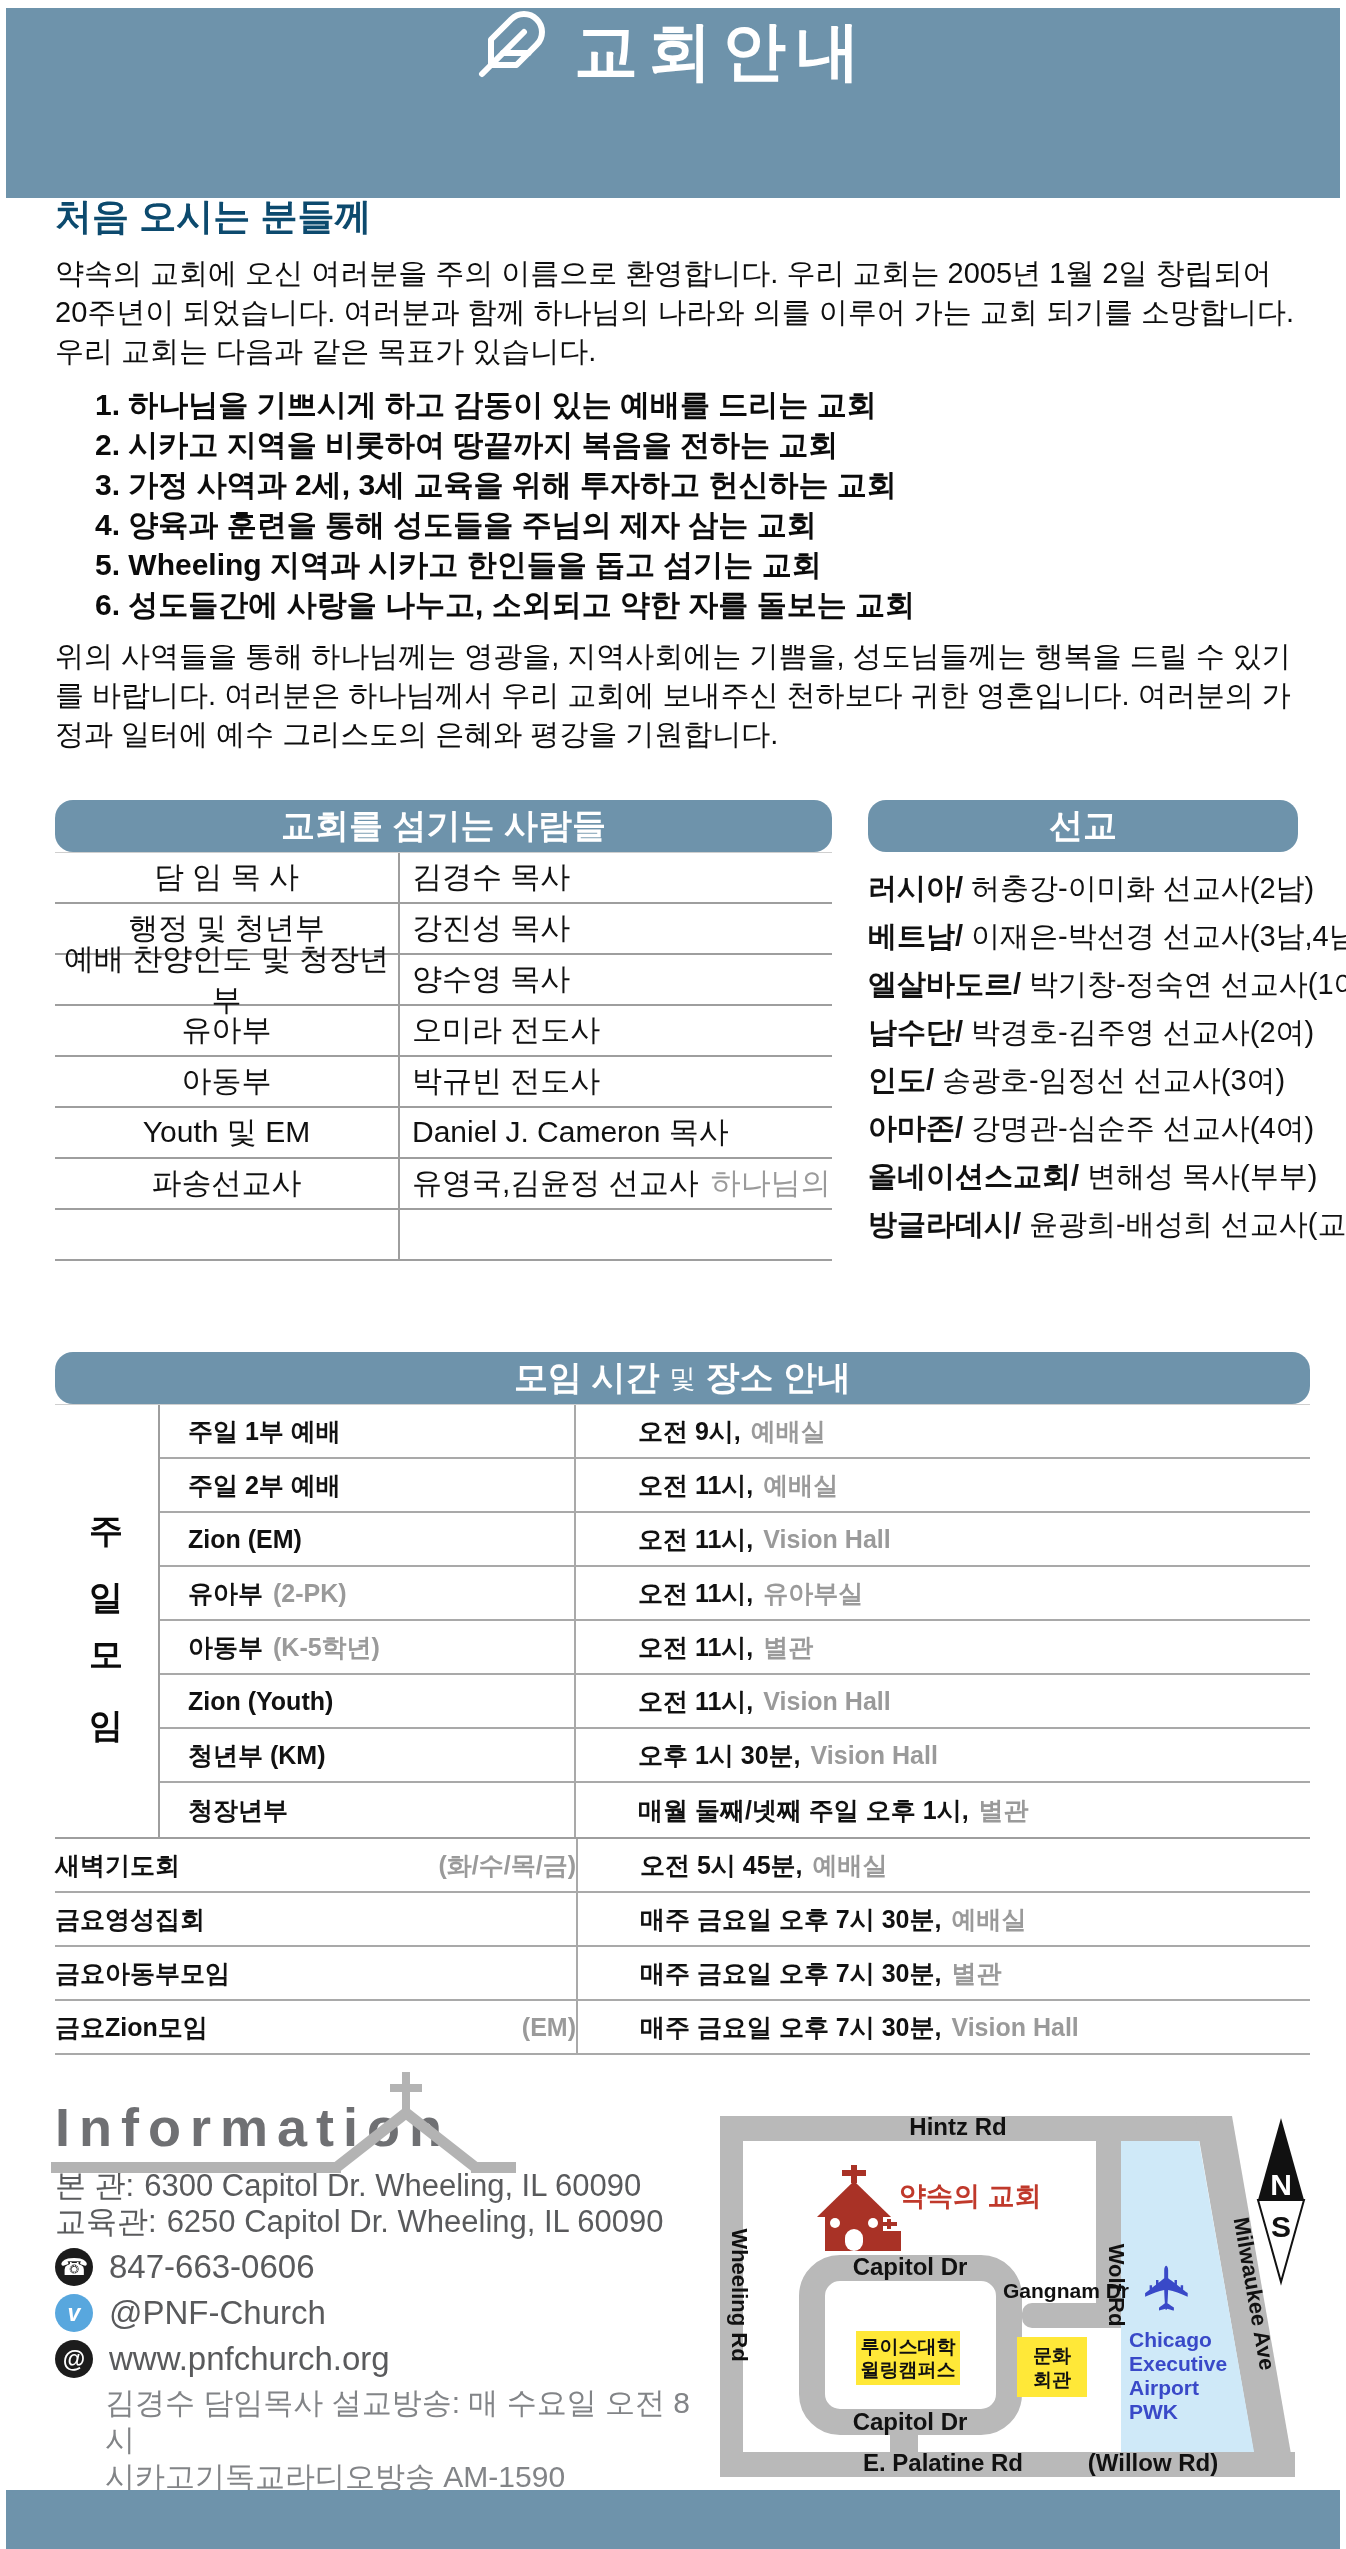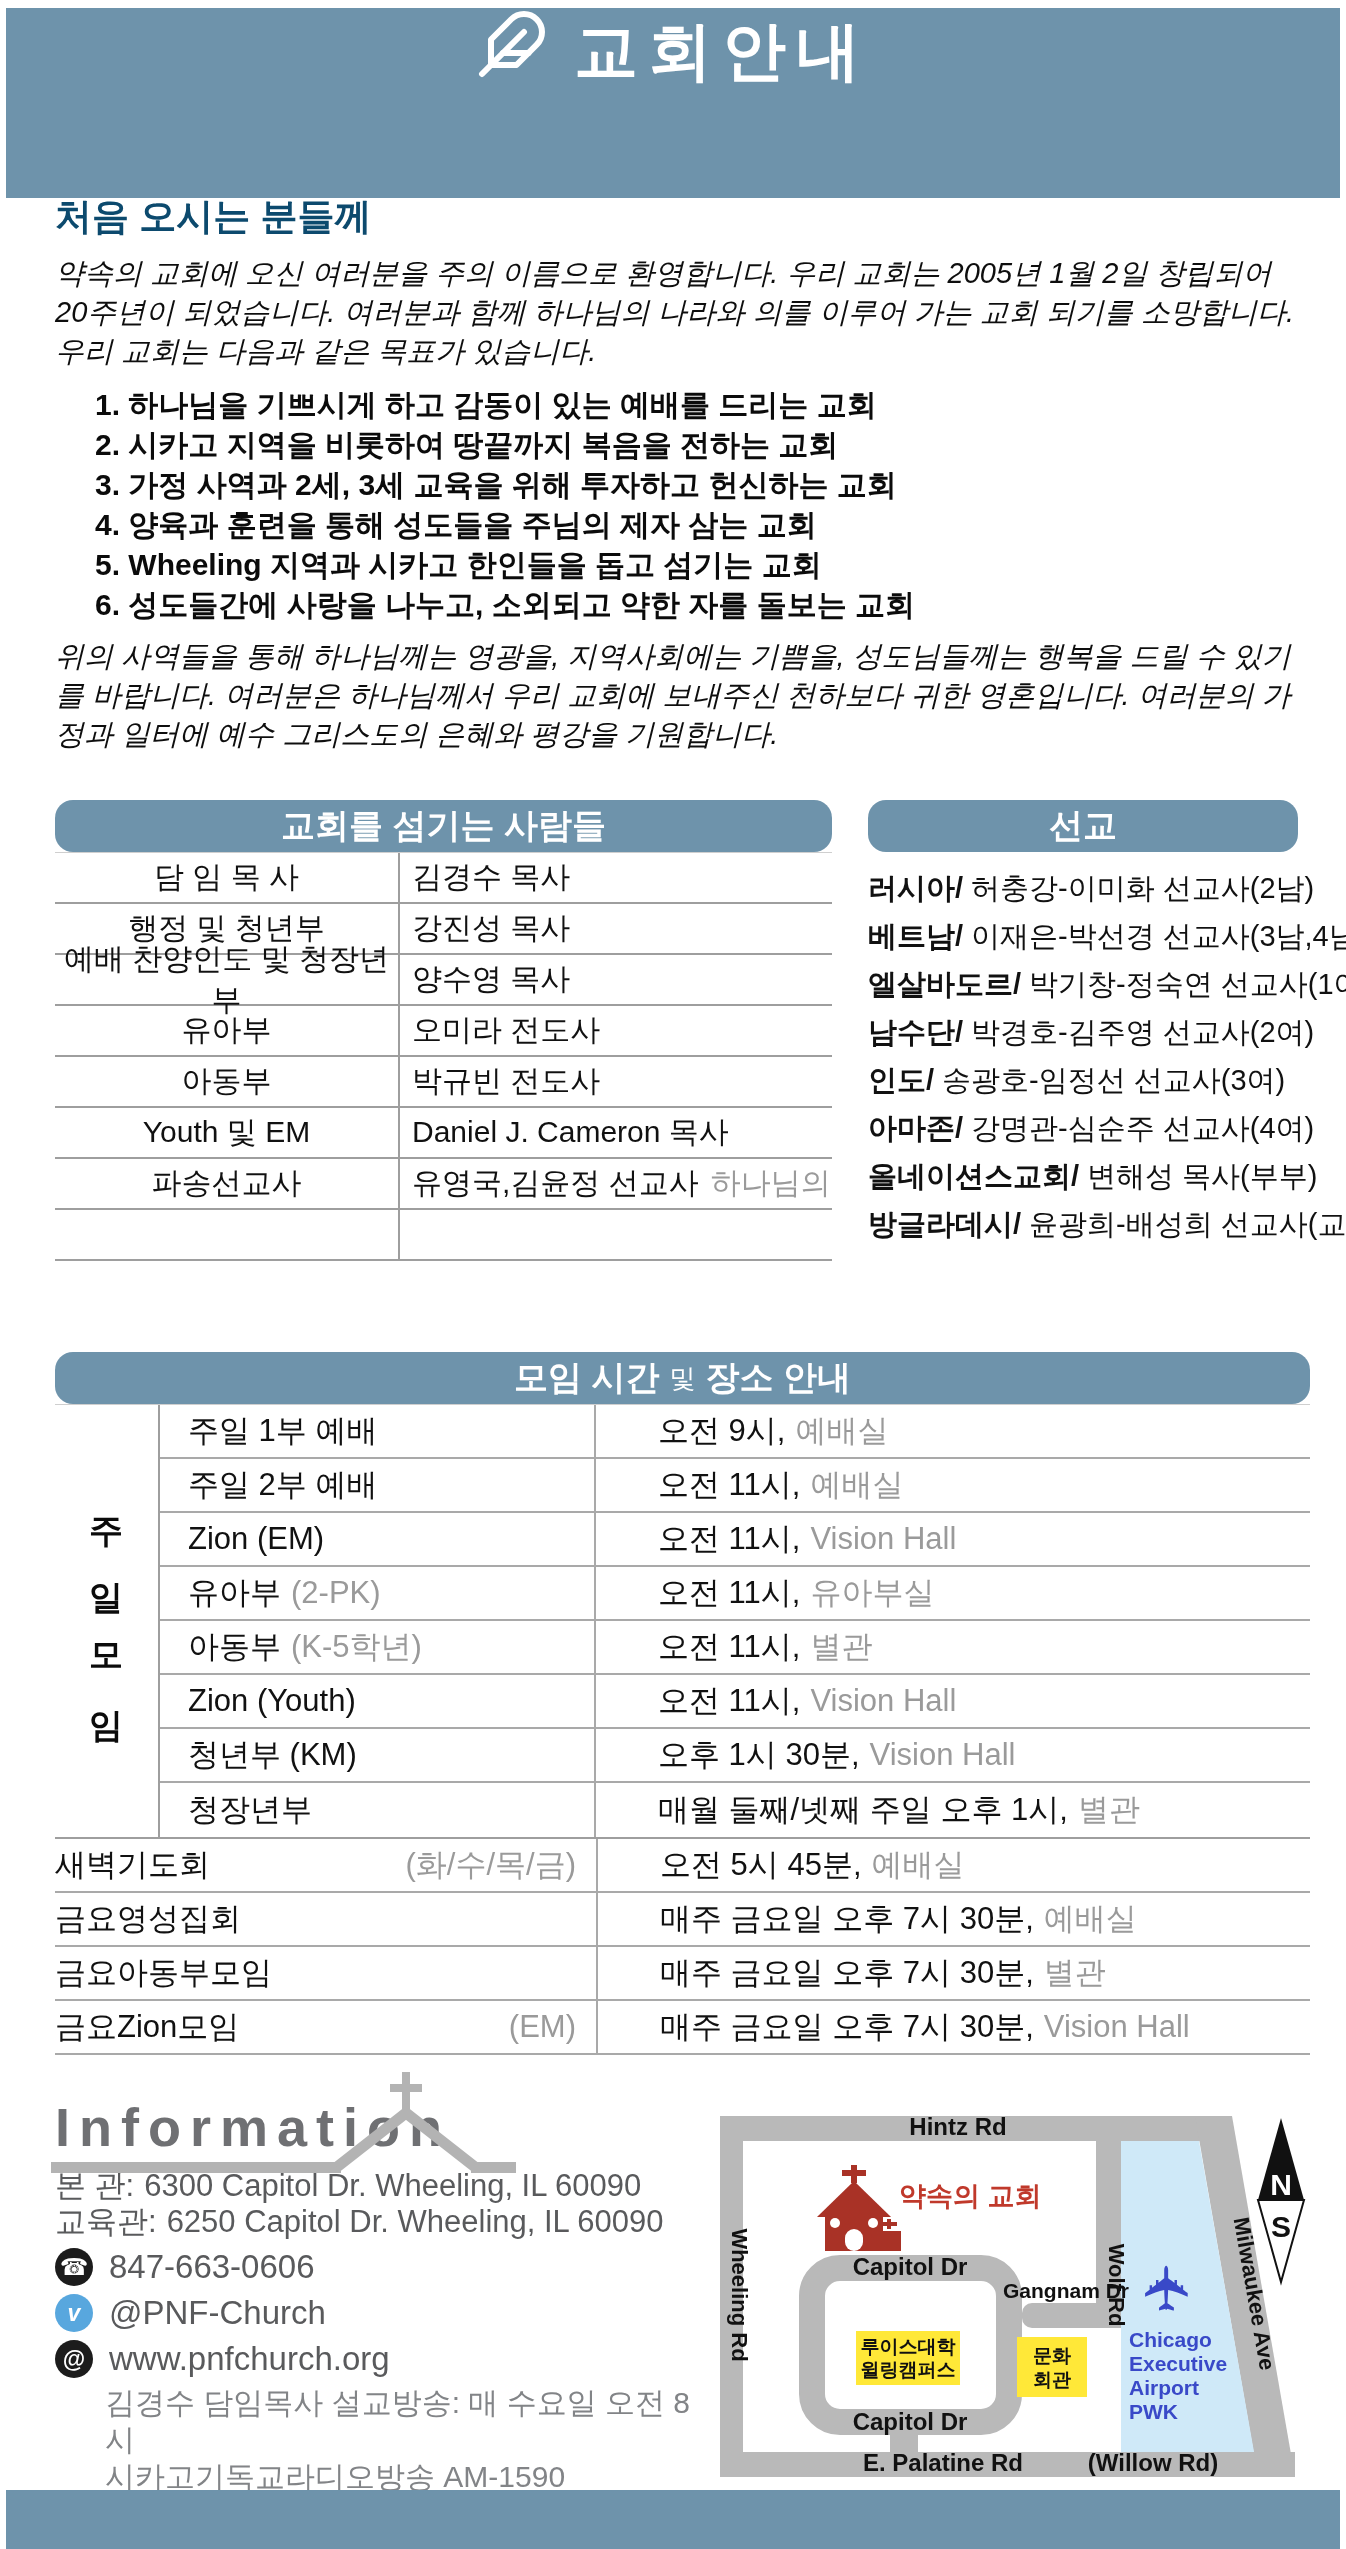--- a/index.html
+++ b/index.html
@@ -10,21 +10,21 @@
     overflow: hidden;
   }
   
   .hdr { position:absolute; left:6px; top:8px; right:6px; height:190px;
     background:#6E93AB; display:flex; justify-content:center; gap:26px; }
   .hdr-title { color:#fff; font-size:64px; font-weight:700; letter-spacing:10px; }
   .feather { width:72px; height:72px; }
   
   .welcome { position:absolute; left:55px; top:192px; width:1250px; }
   .sect-h { font-size:37px; font-weight:700; color:#0c4a6e; margin-bottom:12px; }
-  .body-p { font-size:29px; line-height:39px; font-weight:500; color:#0e0e0e;font-style:italic; }
+  .body-p { font-size:29px; line-height:39px; font-weight:500; color:#0e0e0e; }
   .goals { list-style:none; margin:14px 0 12px 0; padding-left:40px; }
   .goals li { font-size:30px; line-height:40px; font-weight:700; color:#0b0b0b; }
   
   .tbl-hdr { background:#6E93AB; color:#fff; font-size:34px; font-weight:600;
     height:52px; display:flex; align-items:center; justify-content:center; gap:10px;border-radius:18px; }
   
   .servants { position:absolute; left:55px; top:800px; width:777px; }
   .srows { border-top:1px solid #cfcfcf; }
   .srow { display:flex; height:51px; border-bottom:2px solid #9e9e9e; font-size:30px; font-weight:500; }
   .srole { width:343px; display:flex; align-items:center; justify-content:center; text-align:center; }
@@ -39,21 +39,21 @@
   
   .meet { position:absolute; left:55px; top:1352px; width:1255px; }
   .meet .tbl-hdr .small { font-size:26px; font-weight:500; }
   .mbody { border-top:1px solid #cfcfcf; }
   .secA { display:flex; border-bottom:2px solid #9e9e9e; }
   .sidecell { width:105px; border-right:2px solid #9e9e9e;
     display:flex; align-items:center; justify-content:center; }
   .sidelabel { writing-mode:vertical-rl; text-orientation:upright;
     font-size:34px; font-weight:700; letter-spacing:30px; color:#0b0b0b; }
   .arows { flex:1; }
-  .mrow { display:flex; height:54px; font-size:31px; font-weight:400; border-bottom:2px solid #a9a9a9;gap:20px; }
+  .mrow { display:flex; height:54px; font-size:25px; font-weight:700; border-bottom:2px solid #a9a9a9; }
   .arows .mrow:last-child { border-bottom:none; }
   .mname { width:414px; padding-left:28px; display:flex; align-items:center; gap:10px; white-space:nowrap; }
   .secB .mname { width:521px; padding-left:0; justify-content:space-between; }
   .mtime { flex:1; border-left:2px solid #a9a9a9; display:flex; align-items:center;
     padding-left:62px; gap:10px; white-space:nowrap; }
   
   .info { position:absolute; left:55px; top:2096px; width:640px; }
   .info-title { font-size:54px; color:#6f7073; font-weight:600; letter-spacing:9px; }
   .roof { position:absolute; left:-4px; top:-30px; }
   .addr { display:flex; gap:10px; font-size:31px; color:#595a5c; font-weight:500; line-height:36px; }

